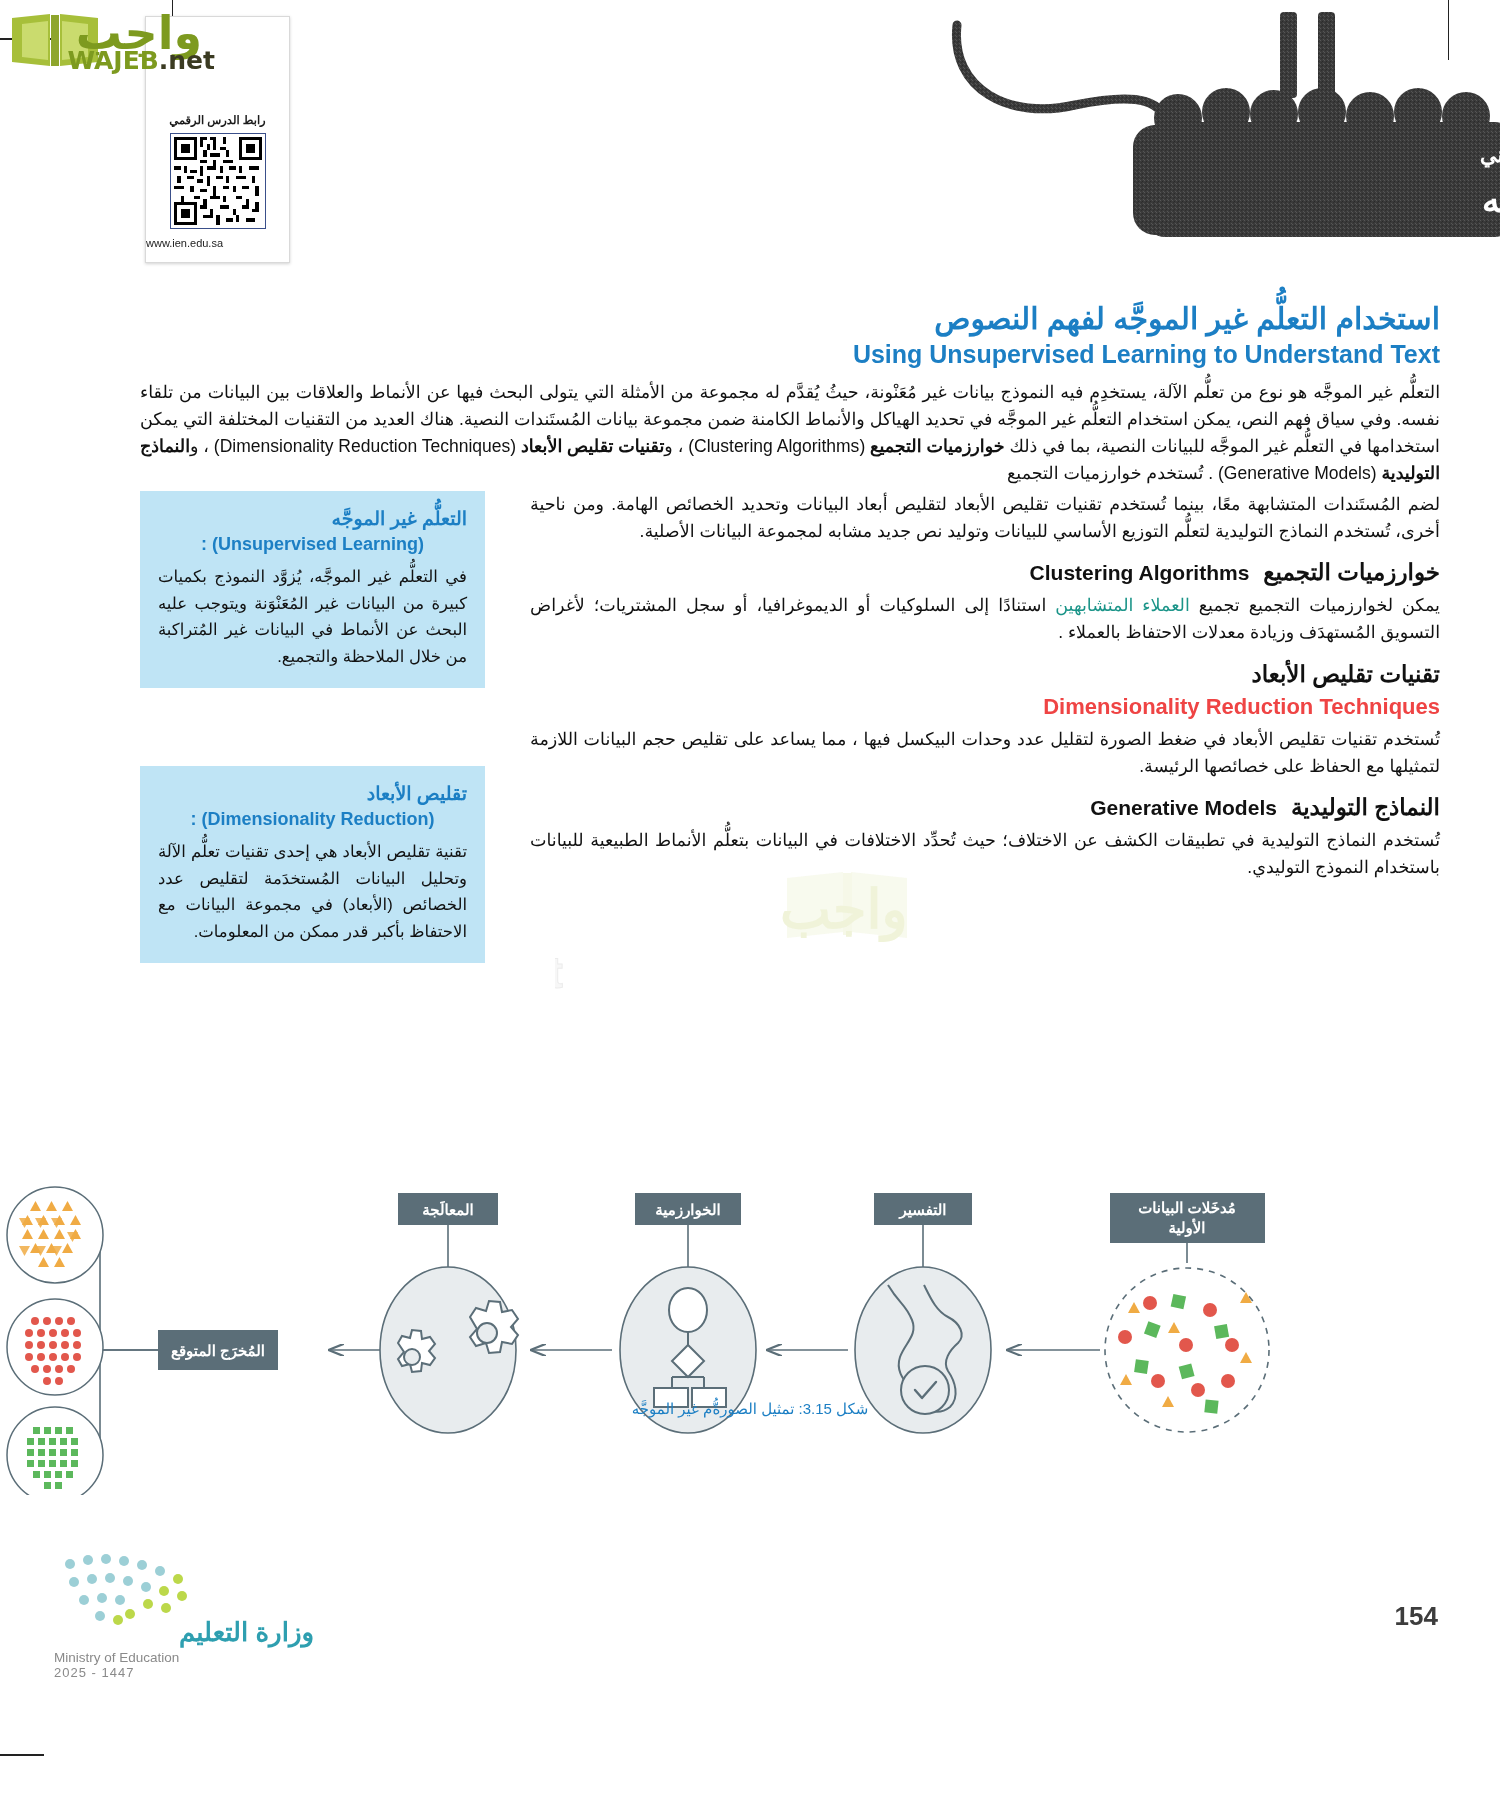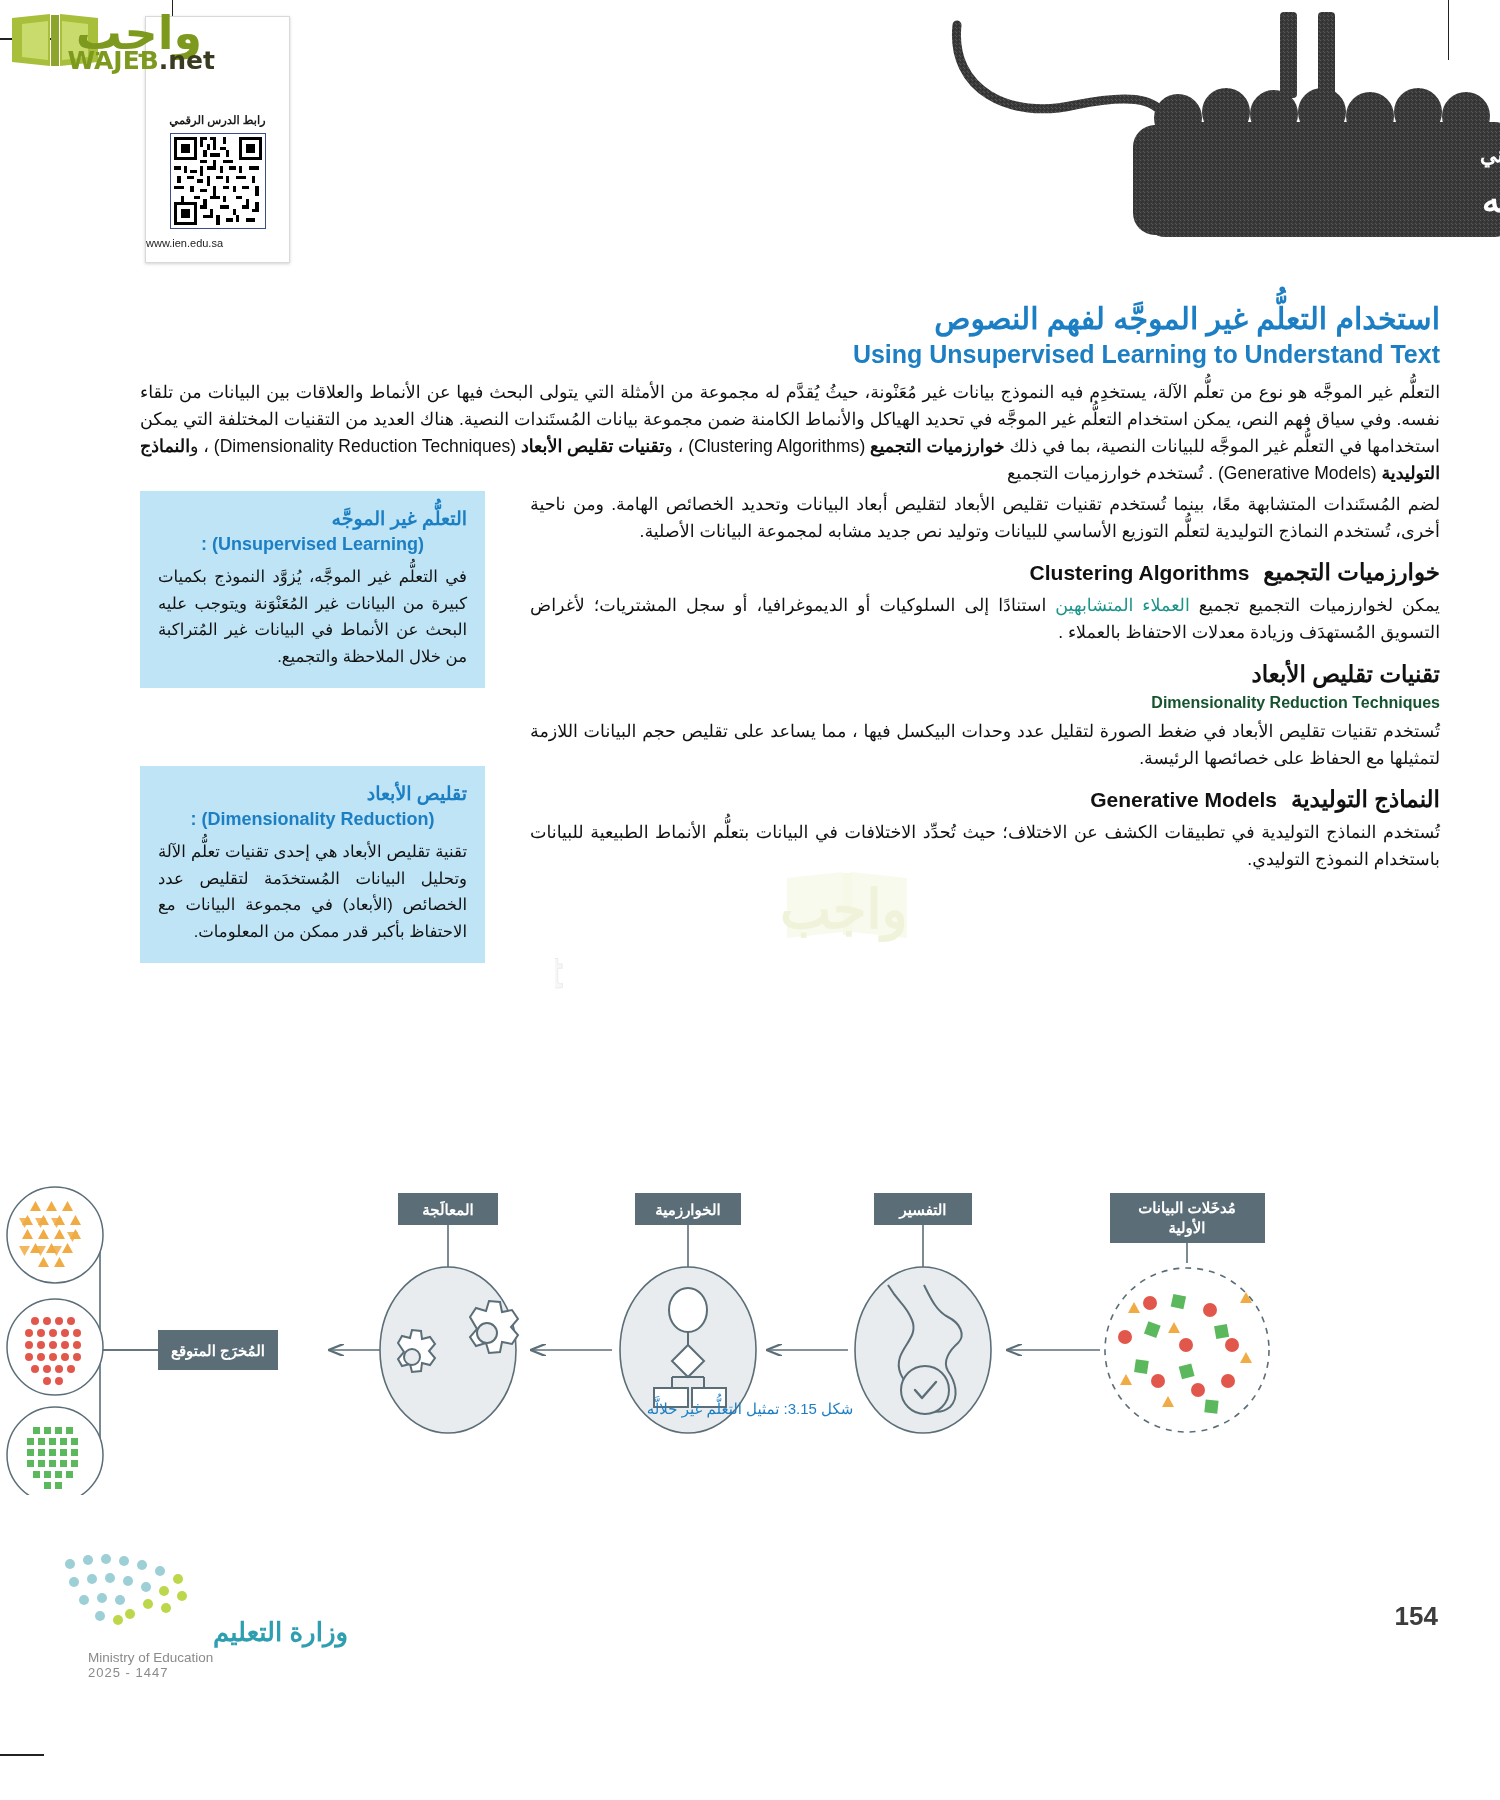--- a/index.html
+++ b/index.html
@@ -62,30 +62,30 @@
   .defbox {
     background:#bfe4f5; padding:16px 18px 18px 18px; margin-bottom:30px;
   }
   .defbox .t-ar { color:#1c7fc4; font-weight:bold; font-size:19px; text-align:right; margin-bottom:4px;}
   .defbox .t-en { color:#1c7fc4; font-weight:bold; font-size:18px; text-align:center; direction:rtl; margin-bottom:8px;}
   .defbox .d-txt { font-size:16.5px; line-height:1.62; color:#111; text-align:justify; }
 
   .h2-row { display:flex; justify-content:flex-start; align-items:baseline; gap:14px; margin:14px 0 6px 0;}
   .h2-ar { font-size:23px; font-weight:bold; color:#111; }
   .h2-en { font-size:21px; font-weight:bold; color:#111; direction:ltr; }
-  .h2-en-only { font-size:16px; font-weight:bold; color:#14532d; direction:ltr; text-align:right; margin:2px 0 6px 0;}
+  .h2-en-only { font-size:22px; font-weight:bold; color:#ef4444; direction:ltr; text-align:right; margin:2px 0 6px 0;}
 
   .right-col { margin-left:390px; }
 
   
   .figure { position:absolute; left:0; right:0; top:1185px; height:430px; }
   .fig-caption { position:absolute; top:1400px; right:0; left:0; text-align:center; font-size:15px; color:#1c7fc4; }
 
   
-  .moe { position:absolute; left:88px; bottom:120px; width:260px; z-index:6;}
+  .moe { position:absolute; left:54px; bottom:120px; width:260px; z-index:6;}
   .moe .moe-ar { font-size:26px; color:#2e9fb0; font-weight:bold; letter-spacing:3px;}
   .moe .moe-en { font-size:13.5px; color:#8a8a8a; direction:ltr; margin-top:2px;}
   .moe .moe-yr { font-size:13px; color:#8a8a8a; direction:ltr; letter-spacing:1px;}
   .pagenum { position:absolute; right:62px; bottom:168px; font-size:26px; font-weight:bold; color:#3d3d3d;margin-left:12px;}
 
   .edge-line { position:absolute; left:1448px; top:0; width:1px; height:60px; background:#222;}
   .edge-line2 { position:absolute; left:0; top:38px; width:58px; height:2px; background:#222;}
   .edge-line3 { position:absolute; left:172px; top:0; width:1px; height:22px; background:#222;}
   .edge-bottom { position:absolute; left:0; bottom:44px; width:44px; height:2px; background:#222;}
 </style>
@@ -459,21 +459,21 @@
       <rect x="33" y="306" width="7" height="7"></rect>
         <rect x="44" y="306" width="7" height="7"></rect>
         <rect x="55" y="306" width="7" height="7"></rect>
         <rect x="66" y="306" width="7" height="7"></rect>
       <rect x="44" y="317" width="7" height="7"></rect>
         <rect x="55" y="317" width="7" height="7"></rect>
     </g>
   </svg>
 </div>
 
-<div class="fig-caption">شكل 3.15: تمثيل التعلُّم غير خلالَّه</div>
+<div class="fig-caption">شكل 3.15: تمثيل الصورةُّم غير الموجَّه</div>
 
 <div class="wm-bottom">
   <svg width="200" height="90" viewBox="0 0 200 90">
     <g fill="#9ccfd6">
       <circle cx="10" cy="18" r="5"></circle>
         <circle cx="28" cy="14" r="5"></circle>
         <circle cx="46" cy="13" r="5"></circle>
       <circle cx="64" cy="15" r="5"></circle>
         <circle cx="82" cy="19" r="5"></circle>
         <circle cx="100" cy="25" r="5"></circle>

